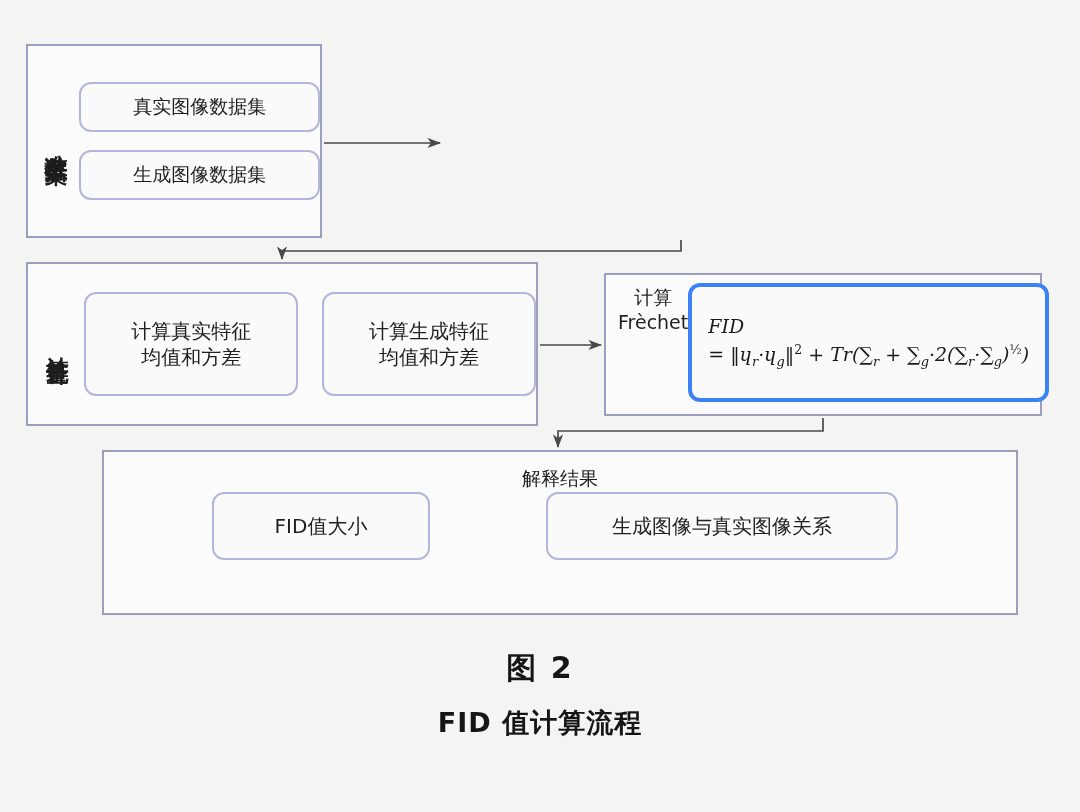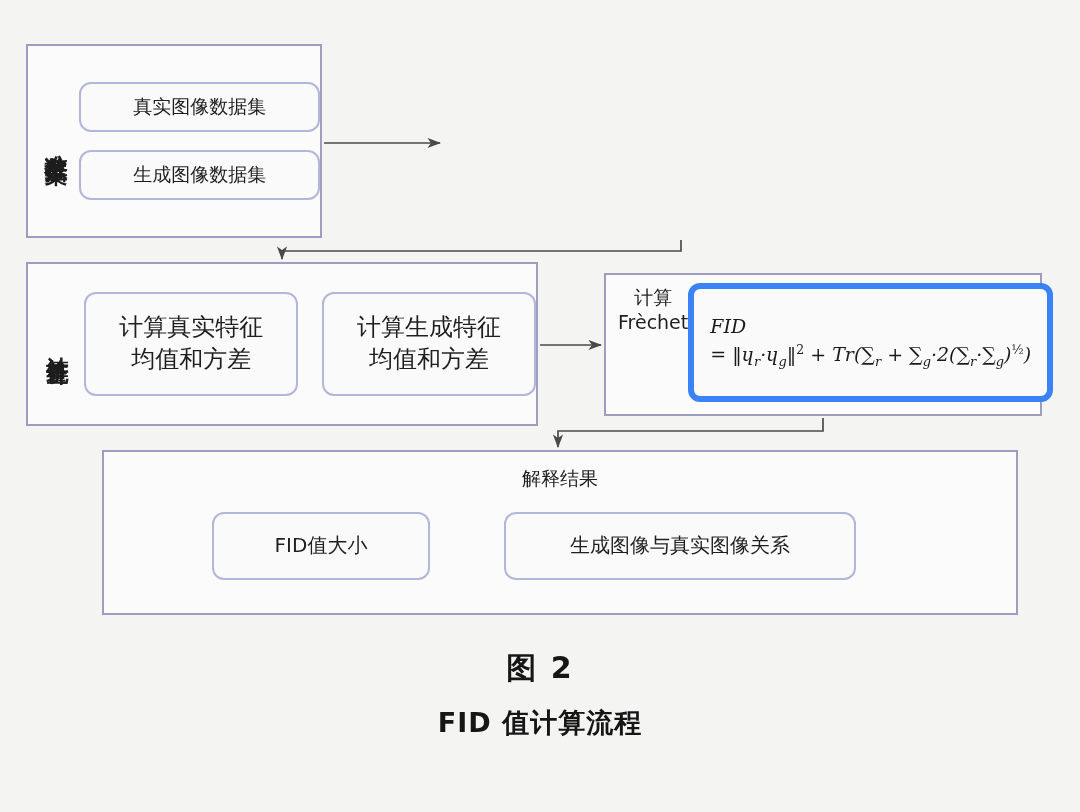--- a/index.html
+++ b/index.html
@@ -113,39 +113,39 @@
     left: 26px; top: 262px;
     width: 512px; height: 164px;
     padding-left: 18px;
   }
   #group-stats .vlabel { margin-right: 16px; font-size: 22px; }
   #group-stats .row {
     display: flex; gap: 24px; flex: 1;
     align-items: center;
   }
   #group-stats .node {
-    flex: 1; height: 104px; font-size: 24px;
+    flex: 1; height: 104px; font-size: 20px;
   }
 
   
   #group-frechet {
     left: 604px; top: 273px;
     width: 438px; height: 143px;
     align-items: stretch;
     padding: 8px 12px 12px 12px;
   }
   #frechet-title {
     text-align: center;
     font-size: 19px;
     color: #1f1f1f;
     padding: 2px 0 6px 0;
   }
   #frechet-formula {
     flex: 1;
-    border: 6px solid #3b82f6;
+    border: 4px solid #3b82f6;
     border-radius: 12px;
     background: #fafafa;
     display: flex;
     flex-direction: column;
     justify-content: center;
     padding: 4px 16px;
     font-family: "DejaVu Serif", "Liberation Serif", serif;
     font-style: italic;
     font-size: 19px;
     color: #1a1a1a;
@@ -165,23 +165,23 @@
   }
   #interpret-title {
     text-align: center;
     font-size: 19px;
     color: #1f1f1f;
     padding: 4px 0 0 0;
   }
   #interpret-row {
     flex: 1;
     display: flex;
-    align-items: center;
+    align-items: flex-start;
     padding: 0 100px 14px 108px;
-    gap: 74px;
+    gap: 116px;
   }
   #interpret-row .node { height: 68px; font-size: 20px; }
   #node-fid-magnitude { width: 218px; }
   #node-relation { width: 352px; }
 
   
   #caption {
     position: absolute;
     left: 0; top: 648px;
     width: 1080px;

